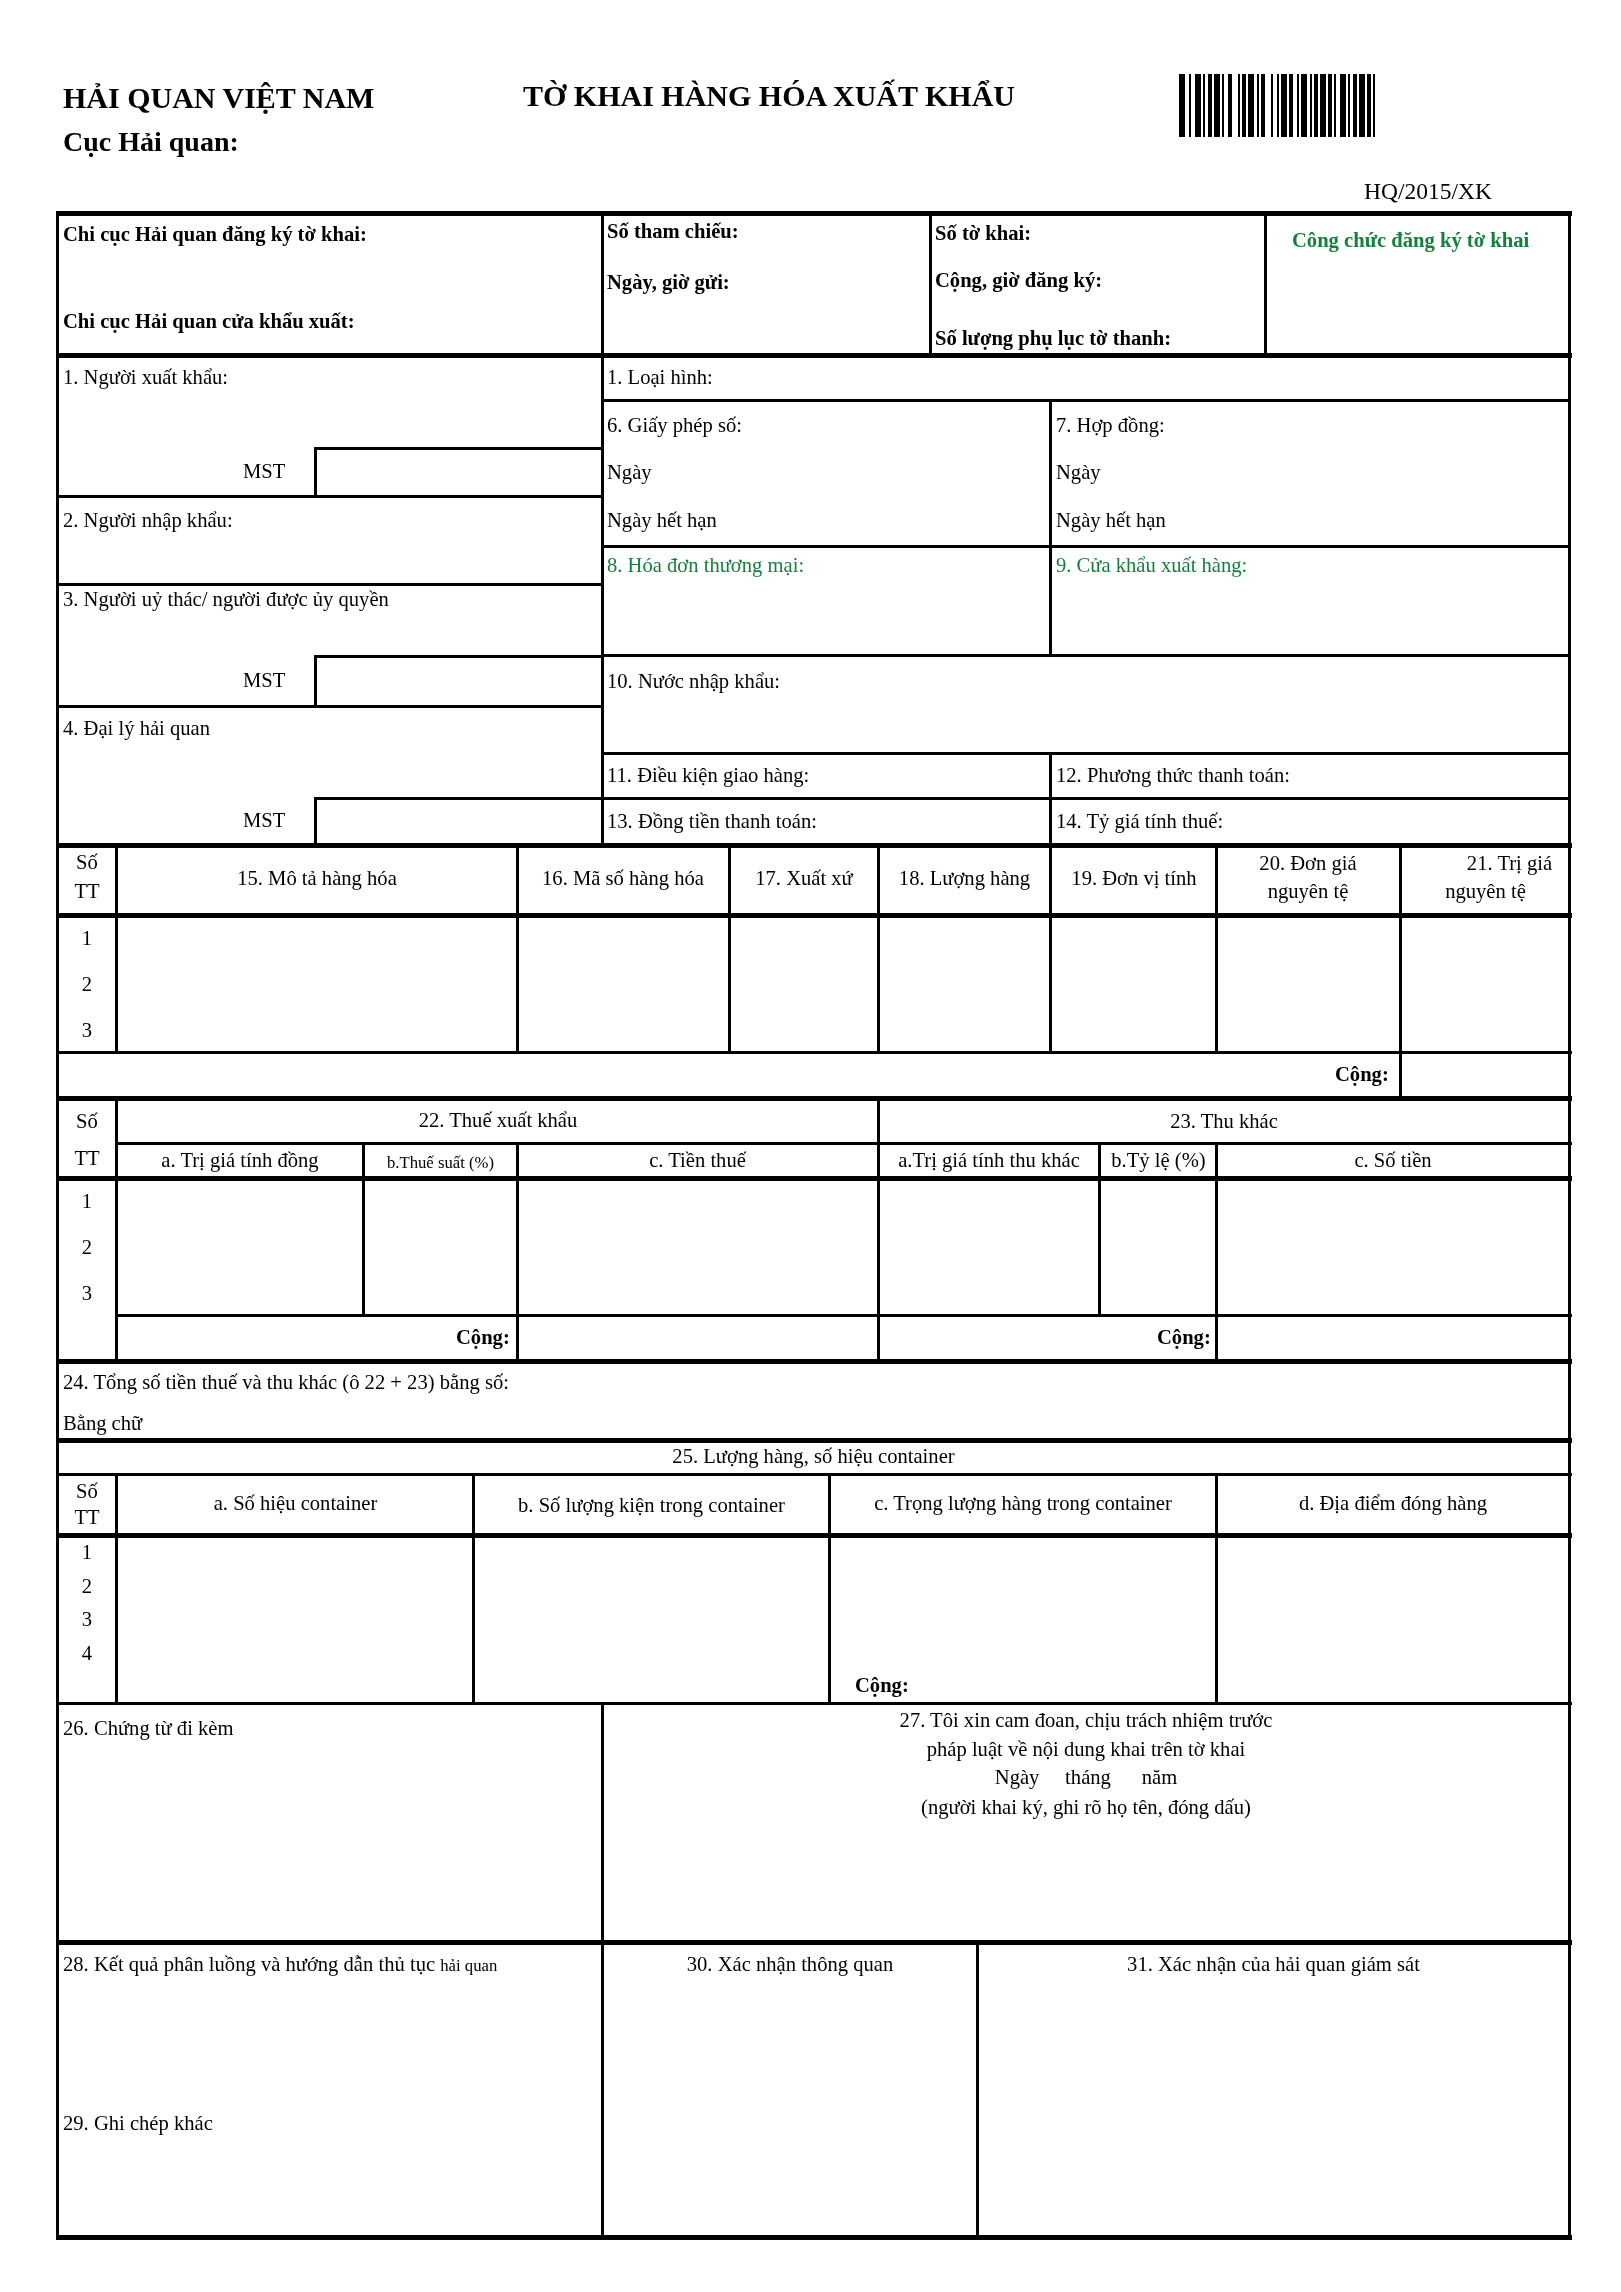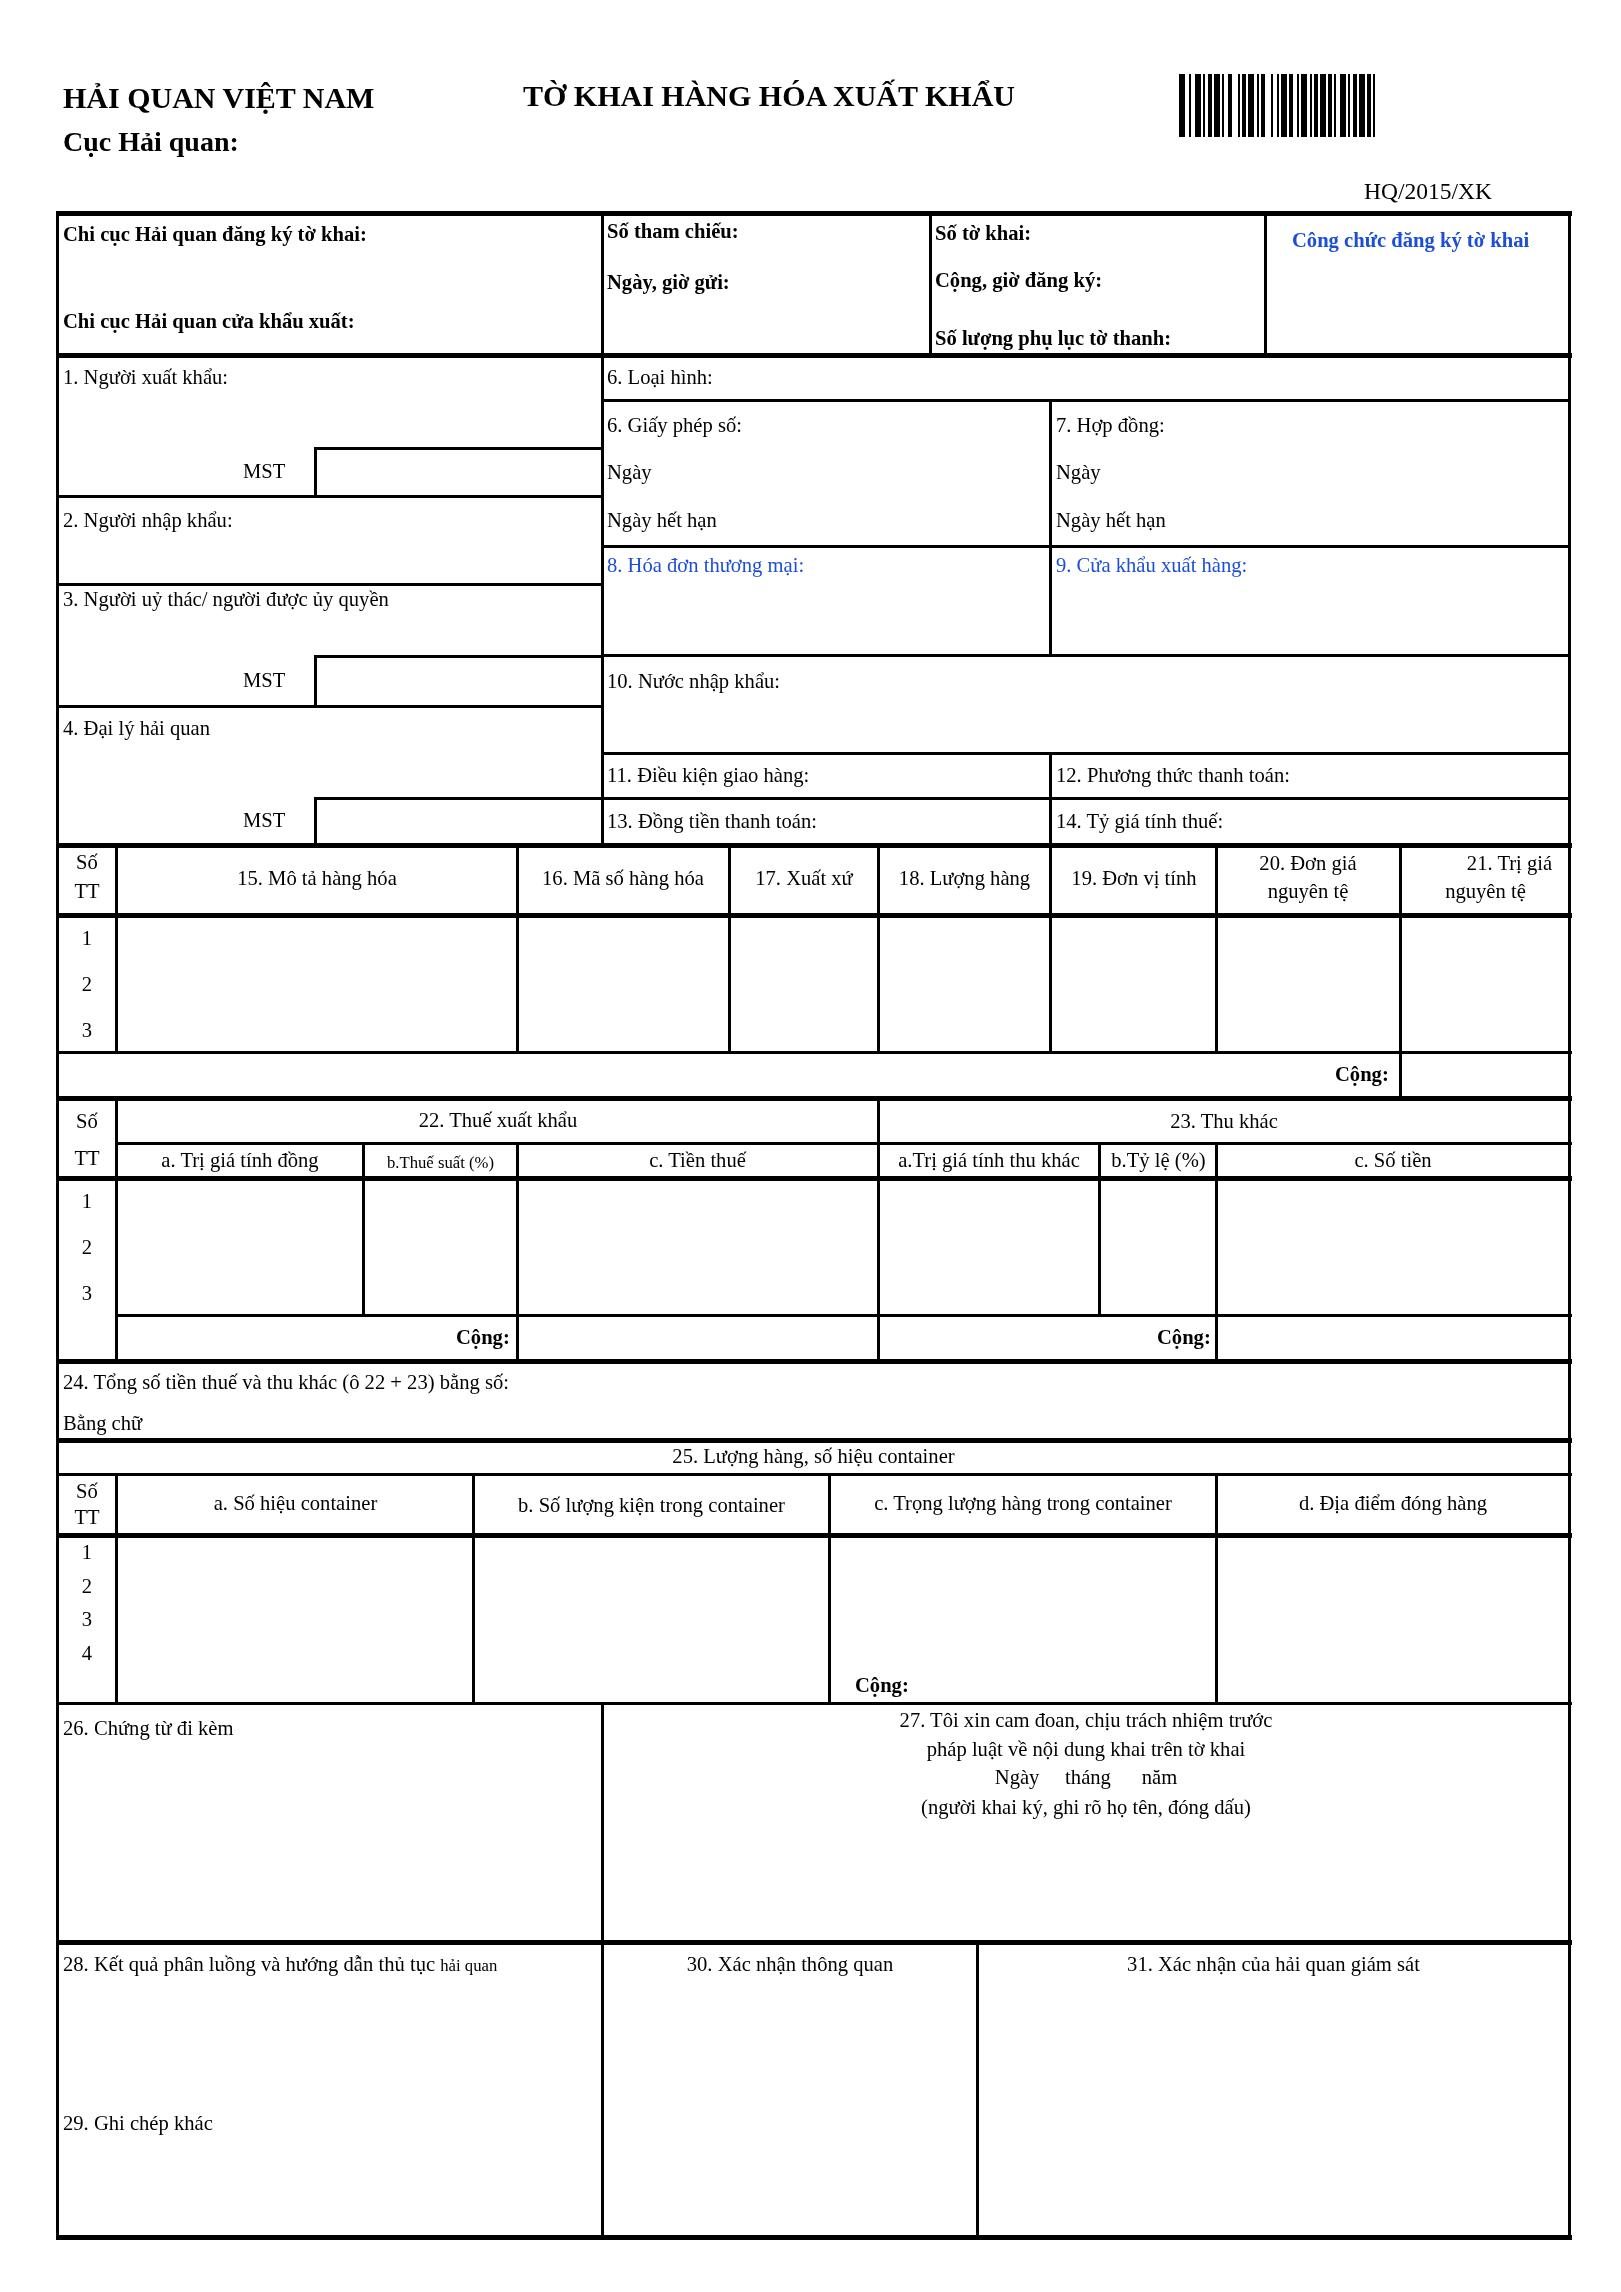--- a/index.html
+++ b/index.html
@@ -1,20 +1,20 @@
 <!DOCTYPE html>
 <html><head>
 <meta charset="utf-8">
 <style>
   html, body { margin:0; padding:0; background:#ffffff; }
   body { width:1621px; height:2293px; position:relative; font-family:"Liberation Serif", serif; color:#000; overflow:hidden; }
   .abs { position:absolute; }
   .t { position:absolute; font-size:20.6px; line-height:23.5px; white-space:nowrap; }
   .b { font-weight:bold; }
-  .red { color:#1d4ed8; }
+  .red { color:#15803d; }
   .c { text-align:center; }
   .hl { position:absolute; background:#000; height:2.9px; }
   .vl { position:absolute; background:#000; width:2.9px; }
   .hlt { position:absolute; background:#000; height:4.9px; }
   .small { font-size:16.7px; }
   #barcode { position:absolute; left:1179px; top:74px; width:341px; height:63px; }
   #barcode span { position:absolute; top:0; height:63px; background:#000; }
 </style>
 </head>
 <body>
@@ -138,21 +138,21 @@
 <div class="t" style="left:243px;top:460px;">MST</div>
 <div class="abs" style="left:318px;top:451px;width:282px;height:43px;"></div>
 <div class="t" style="left:63px;top:509px;">2. Người nhập khẩu:</div>
 <div class="t" style="left:63px;top:588px;">3. Người uỷ thác/ người được ủy quyền</div>
 <div class="t" style="left:243px;top:669px;">MST</div>
 <div class="abs" style="left:318px;top:659px;width:282px;height:45px;"></div>
 <div class="t" style="left:63px;top:717px;">4. Đại lý hải quan</div>
 <div class="t" style="left:243px;top:809px;">MST</div>
 <div class="abs" style="left:318px;top:801px;width:282px;height:42px;"></div>
 
-<div class="t" style="left:607px;top:366px;">6. Loại hình:</div>
+<div class="t" style="left:607px;top:366px;">1. Loại hình:</div>
 <div class="t" style="left:607px;top:414px;">6. Giấy phép số:</div>
 <div class="t" style="left:607px;top:461px;">Ngày</div>
 <div class="t" style="left:607px;top:509px;">Ngày hết hạn</div>
 <div class="t" style="left:1056px;top:414px;">7. Hợp đồng:</div>
 <div class="t" style="left:1056px;top:461px;">Ngày</div>
 <div class="t" style="left:1056px;top:509px;">Ngày hết hạn</div>
 <div class="t red" style="left:607px;top:554px;">8. Hóa đơn thương mại:</div>
 <div class="t red" style="left:1056px;top:554px;">9. Cửa khẩu xuất hàng:</div>
 <div class="t" style="left:607px;top:670px;">10. Nước nhập khẩu:</div>
 <div class="t" style="left:607px;top:764px;">11. Điều kiện giao hàng:</div>

